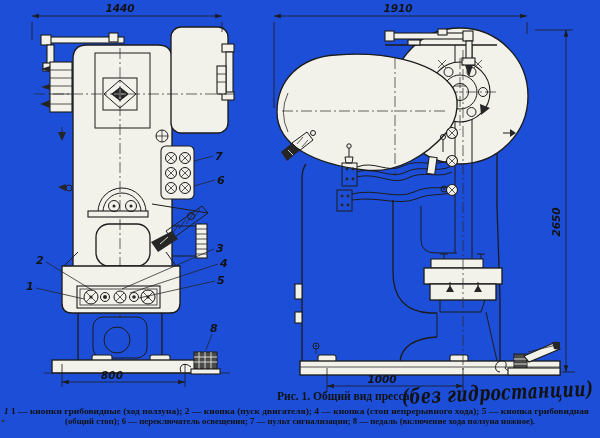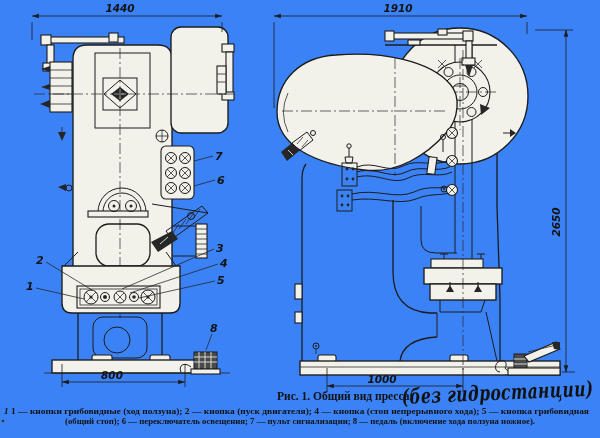--- a/index.html
+++ b/index.html
@@ -1,16 +1,16 @@
 <!DOCTYPE html>
 <html><head>
 <meta charset="utf-8">
 <style>
   html,body{margin:0;padding:0;background:#d8d8d4;}
-  #page{position:relative;width:600px;height:438px;background:#3b82f6;overflow:hidden;
+  #page{position:relative;width:600px;height:438px;background:#1d4ed8;overflow:hidden;
         font-family:"Liberation Serif", serif;}
   svg{position:absolute;left:0;top:0;}
   .ln{fill:none;stroke:#1c1c1c;stroke-width:1;}
   .lnb{fill:none;stroke:#1c1c1c;stroke-width:1.3;}
   .thin{fill:none;stroke:#222;stroke-width:.75;}
   .fp{fill:#f2f1ea;stroke:#1c1c1c;stroke-width:1.1;}
   .fpb{fill:#f2f1ea;stroke:#1c1c1c;stroke-width:1.35;}
   .dk{fill:#262626;stroke:none;}
   .cl{fill:none;stroke:#2a2a2a;stroke-width:.7;stroke-dasharray:11 3 2 3;}
   .dim{fill:none;stroke:#1c1c1c;stroke-width:.8;}

